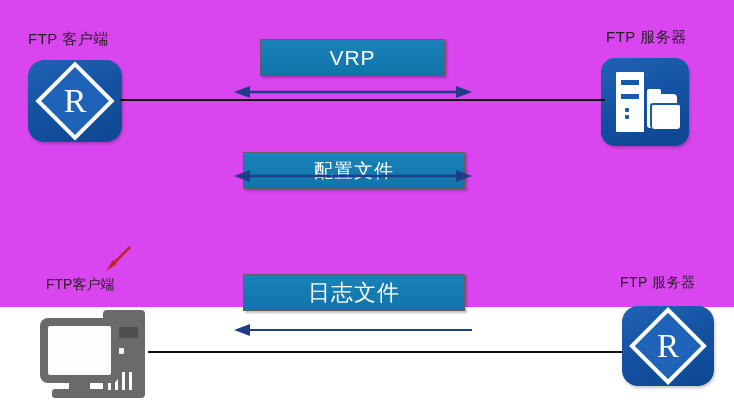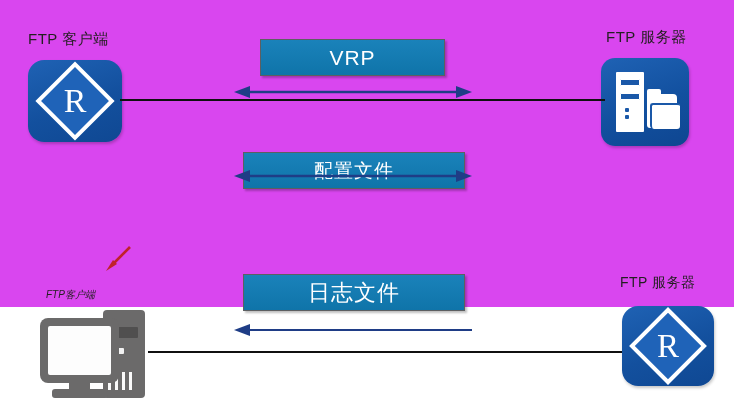--- a/index.html
+++ b/index.html
@@ -24,21 +24,21 @@
   .node-label {
     position: absolute;
     color: #231f20;
     font-size: 15px;
     font-family: "Liberation Sans", sans-serif;
     letter-spacing: 0.5px;
     white-space: nowrap;
   }
   #label-ftp-client-top { left: 28px;  top: 30px; }
   #label-ftp-server-top { left: 606px; top: 28px; }
-  #label-ftp-client-bottom { left: 46px;  top: 288px; font-size: 10px; letter-spacing: 0px; font-style: italic;}
+  #label-ftp-client-bottom { left: 46px;  top: 276px; font-size: 14px; letter-spacing: 0px;}
   #label-ftp-server-bottom { left: 620px; top: 274px; font-size: 14px; }
 
   
   .router-icon {
     position: absolute;
     border-radius: 16px;
     background: #1959a8;
     background: linear-gradient(160deg, #1f62b4 0%, #13509e 55%, #0f4893 100%);
     box-shadow: 1px 2px 3px rgba(0,0,0,0.22);
   }

